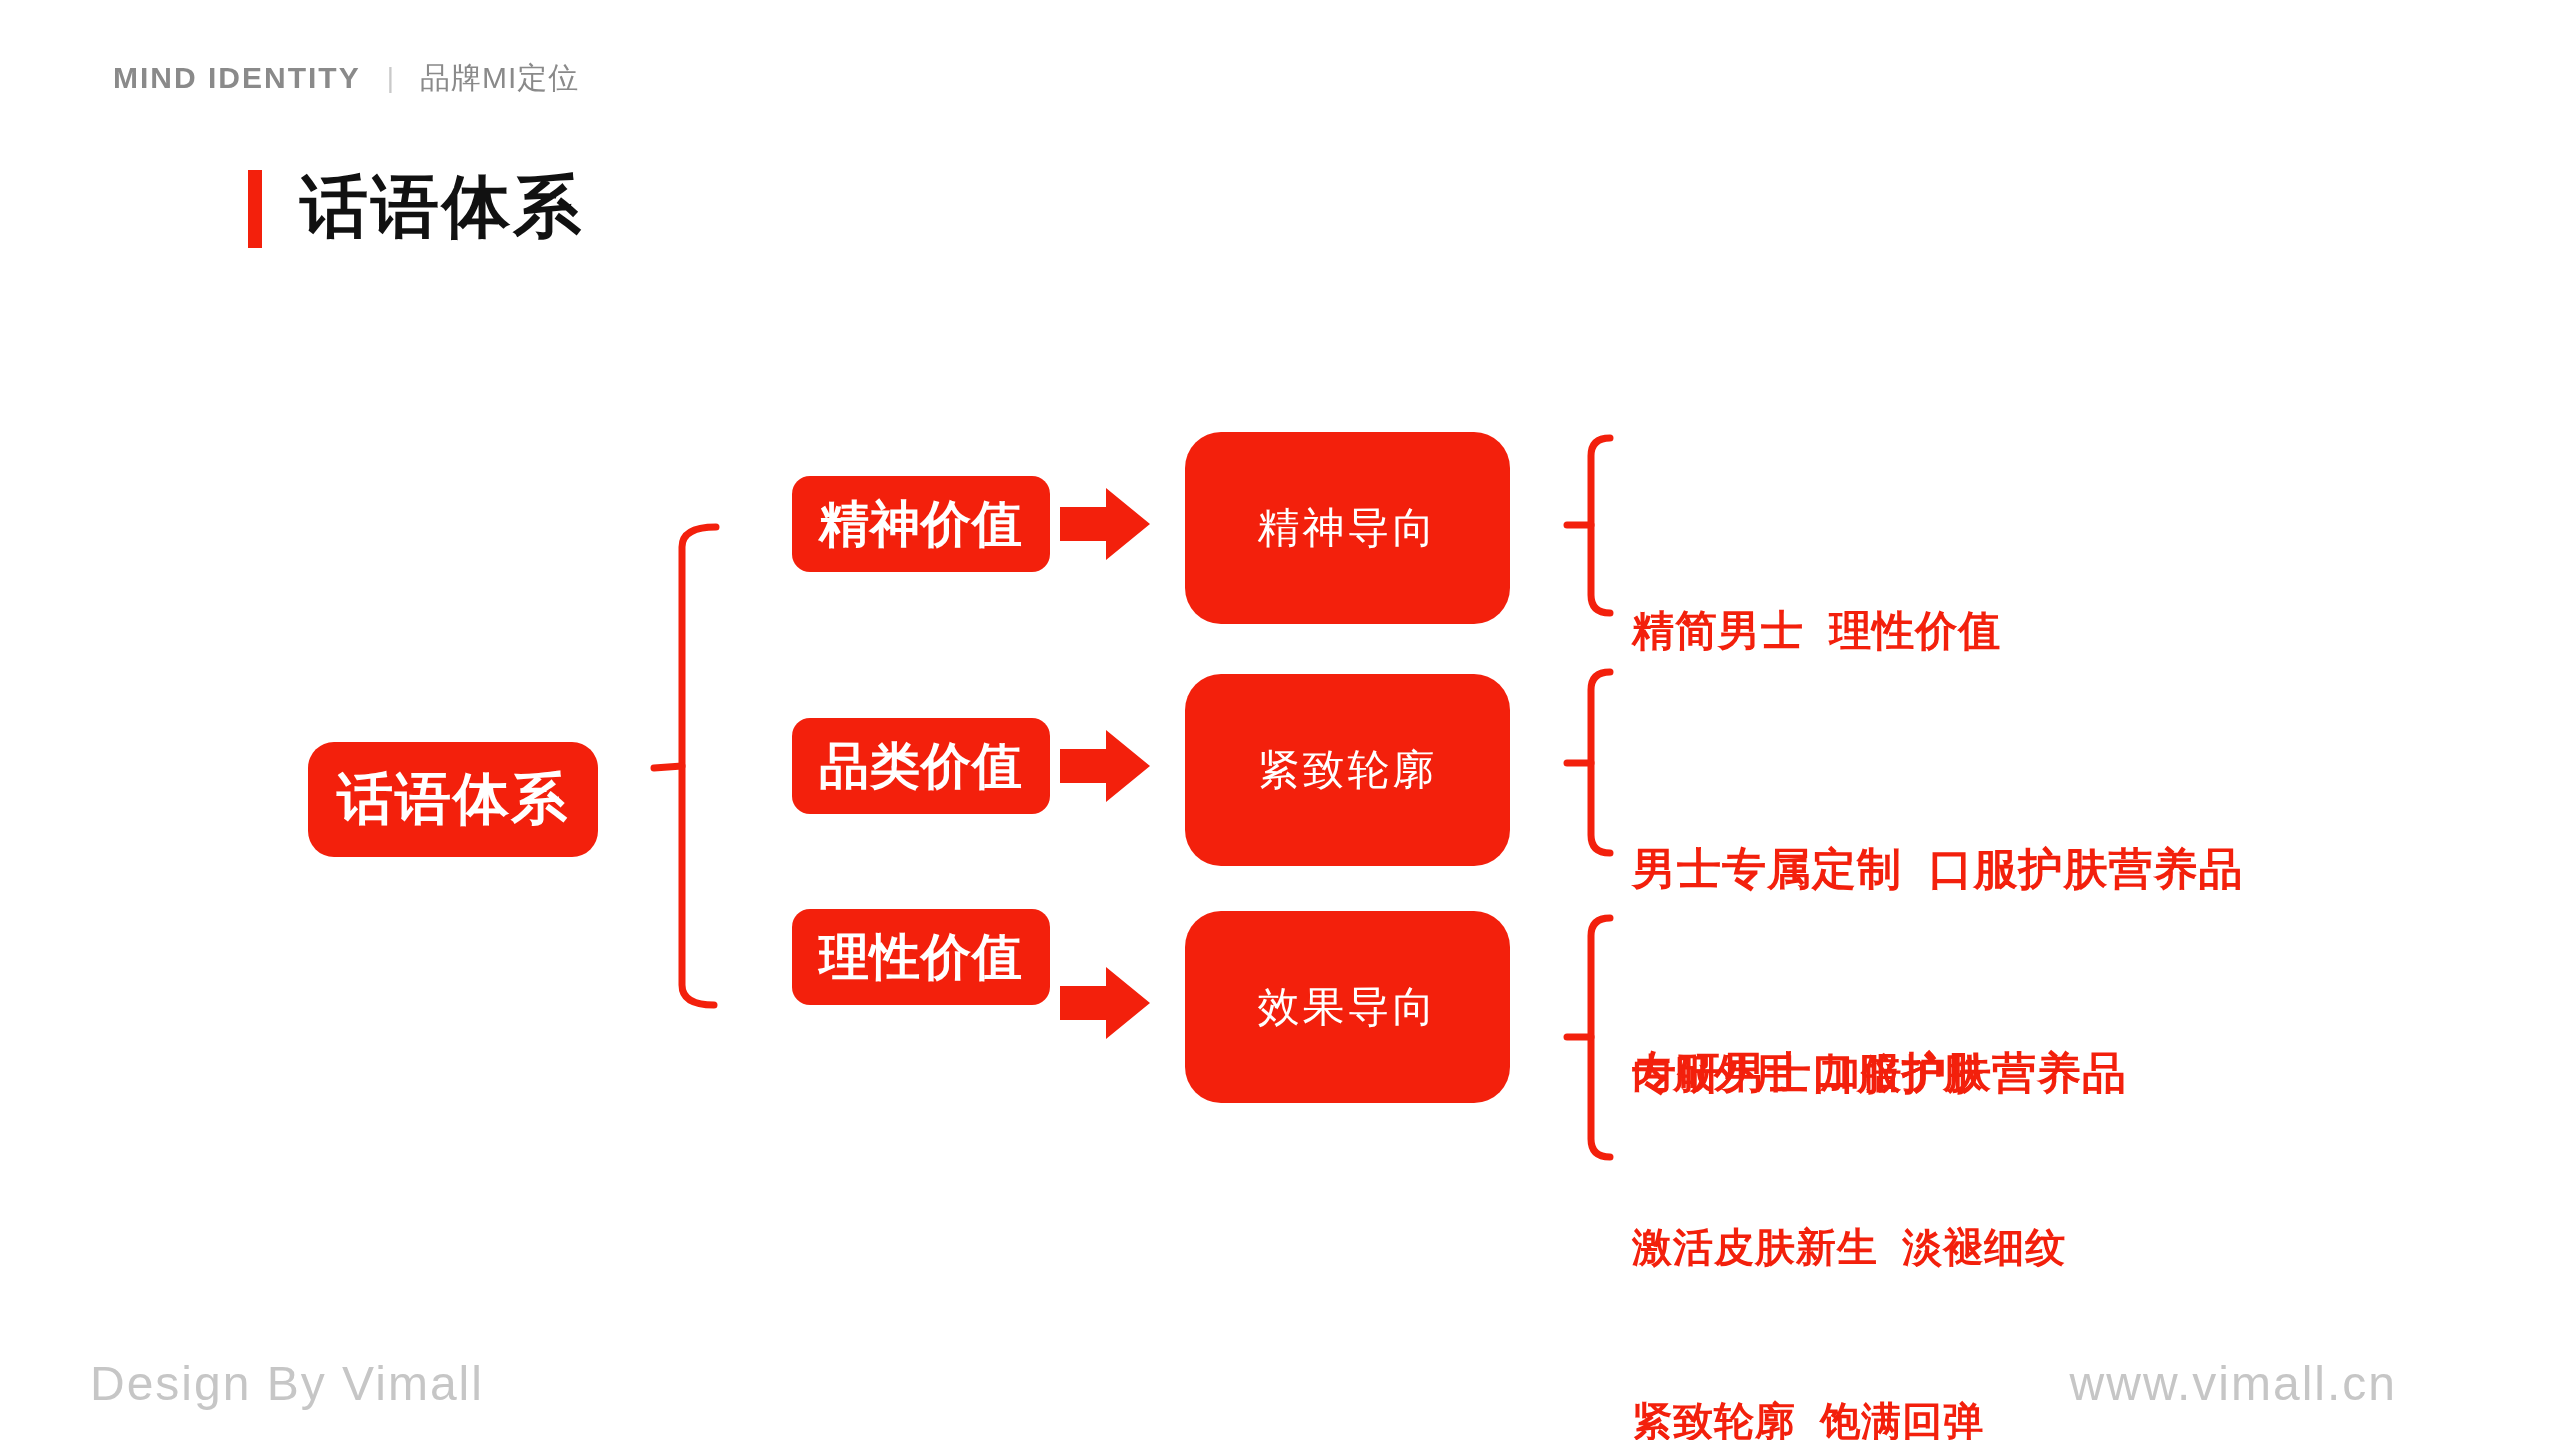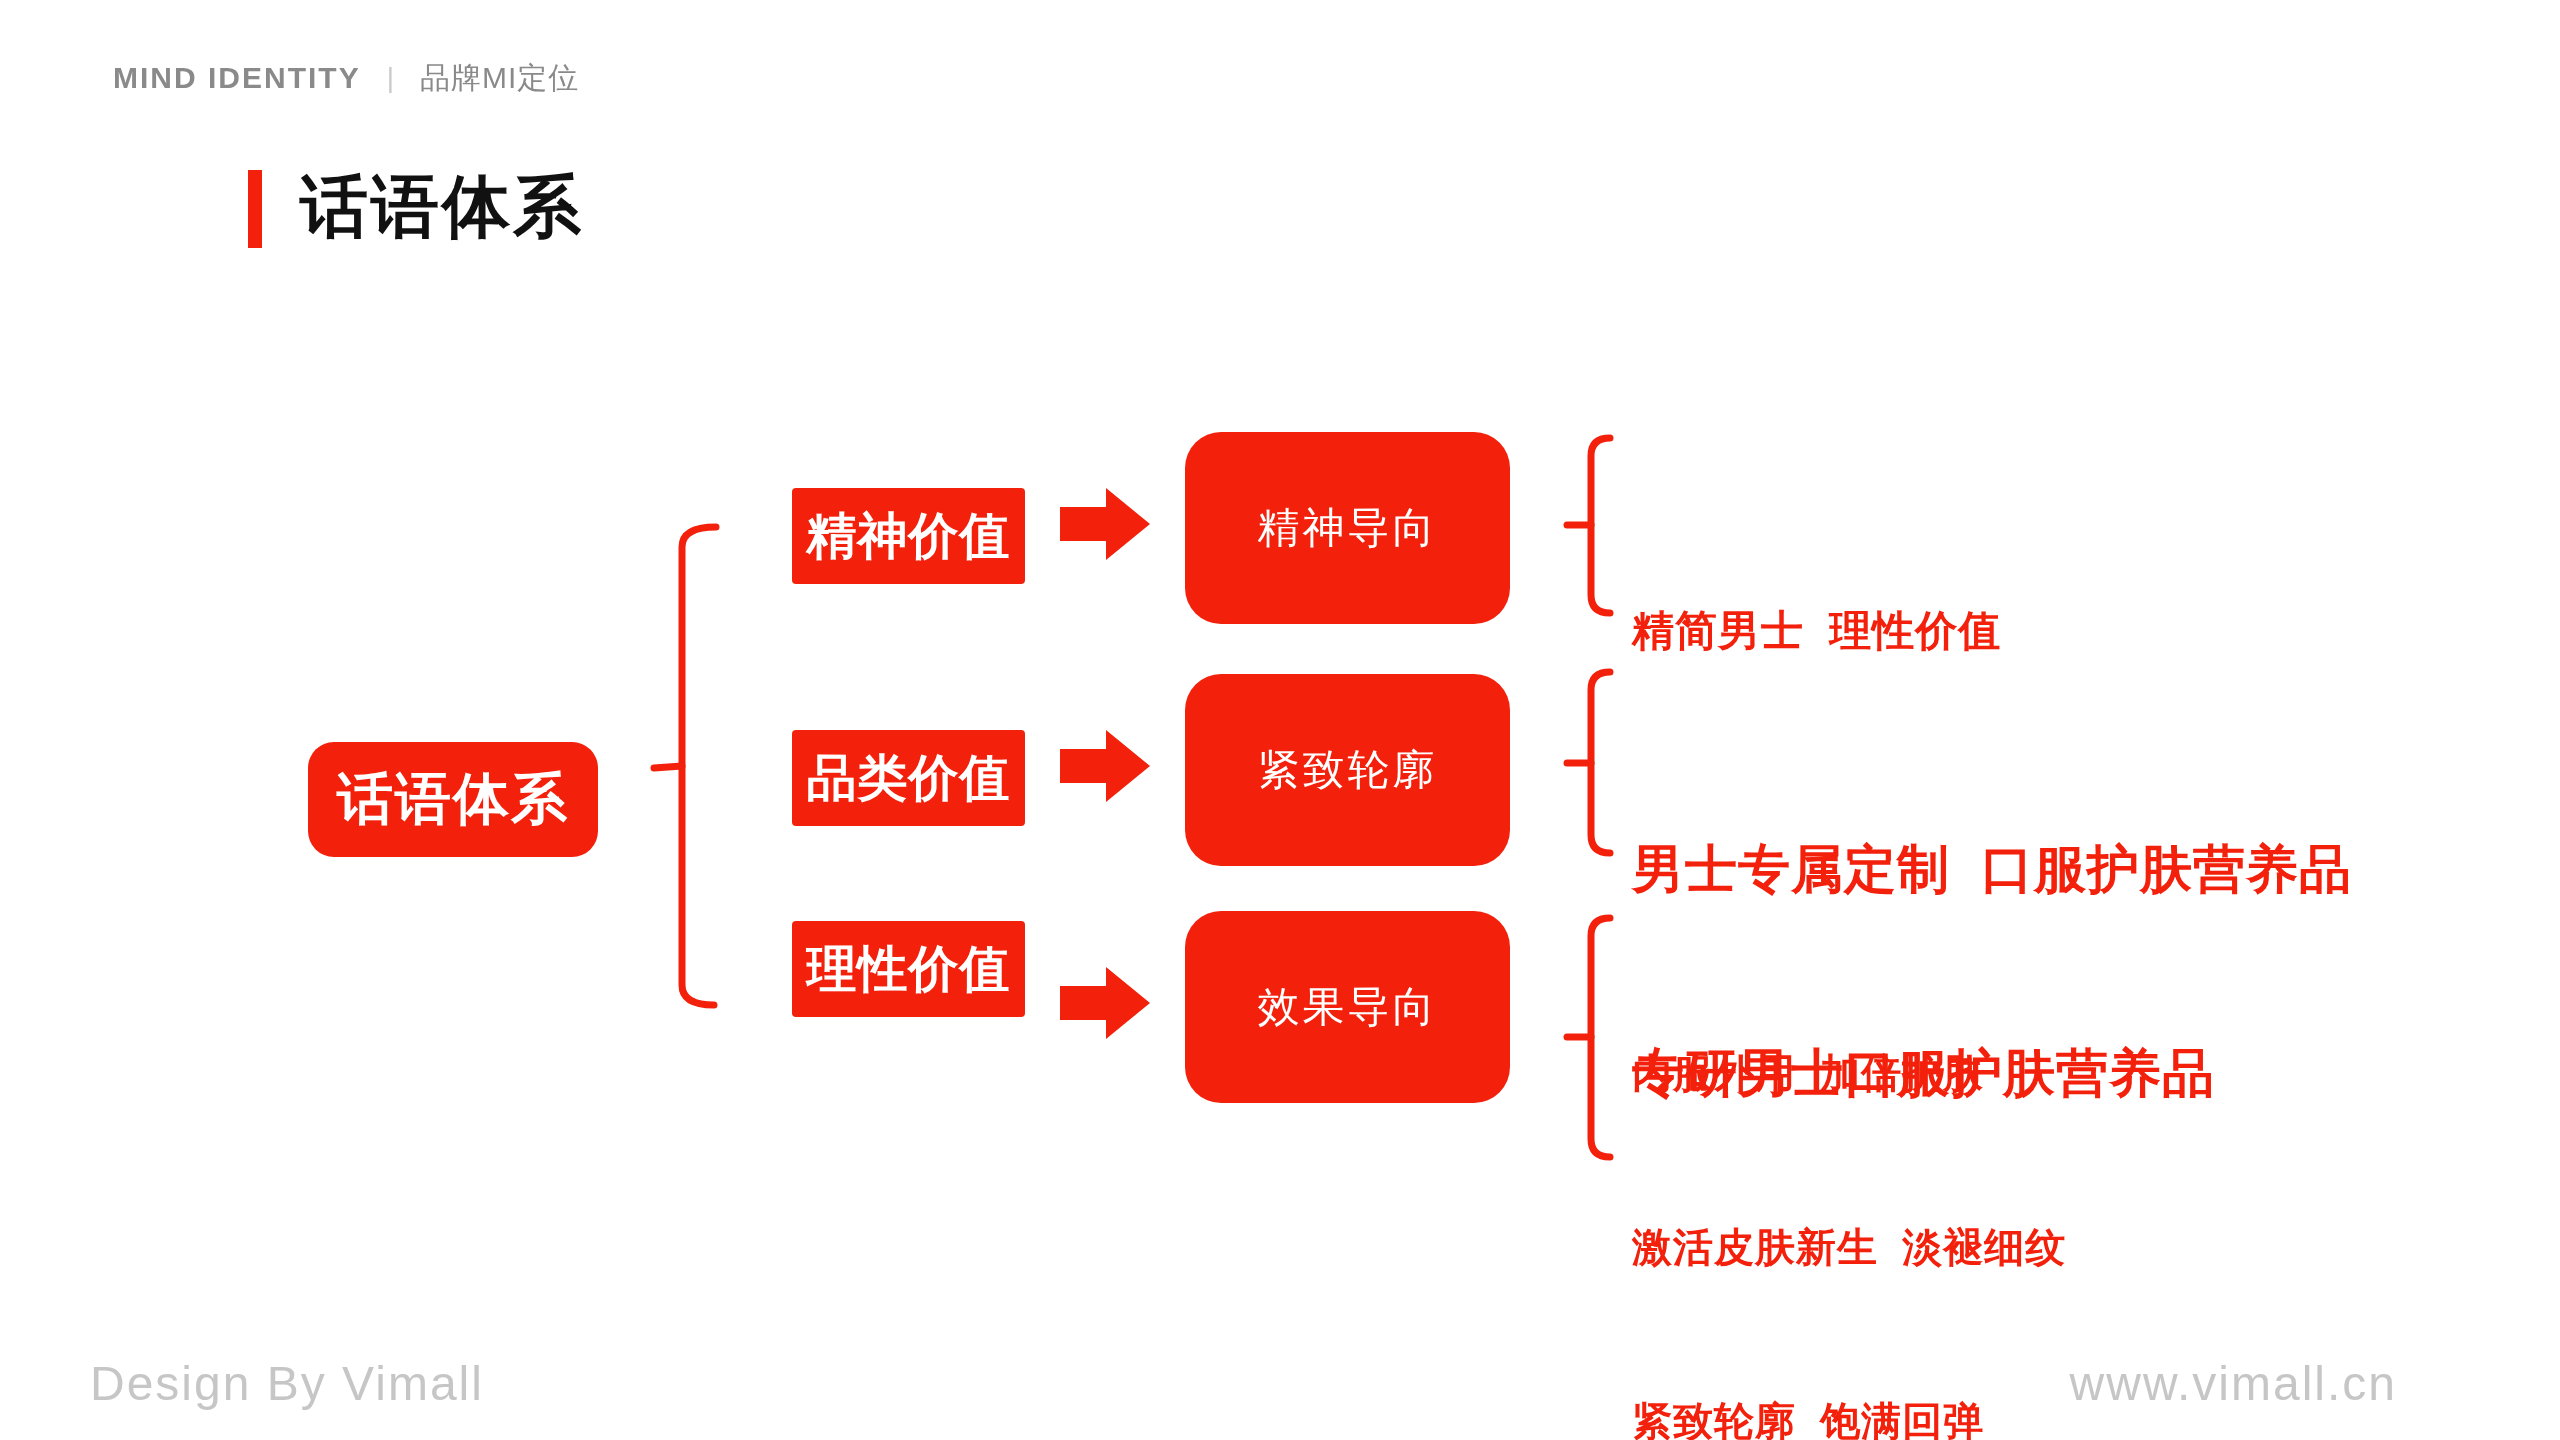--- a/index.html
+++ b/index.html
@@ -26,34 +26,34 @@
     color:var(--title-black,#111111);
   }
 
   
   .node{
     position:absolute;display:flex;align-items:center;justify-content:center;
     background:var(--accent-red,#f3200c);color:#ffffff;text-align:center;
   }
   .node.root{left:308px;top:742px;width:290px;height:115px;border-radius:26px;
     font-size:56px;font-weight:800;letter-spacing:2px;}
-  .node.value{left:792px;width:233px;height:96px;border-radius:4px;
-    font-size:50px;font-weight:800;letter-spacing:1px;margin-top:12px;}
+  .node.value{left:792px;width:258px;height:96px;border-radius:18px;
+    font-size:50px;font-weight:800;letter-spacing:1px;}
   .node.direction{left:1185px;width:325px;height:192px;border-radius:36px;
     font-size:42px;font-weight:500;letter-spacing:3px;}
 
   
   svg.brace,svg.arrow{position:absolute;display:block;}
   svg .stroke{fill:none;stroke:var(--accent-red,#f3200c);stroke-width:7;stroke-linecap:round;stroke-linejoin:round;}
   svg .fillred{fill:var(--accent-red,#f3200c);}
 
   
   .details{position:absolute;left:1632px;color:var(--accent-red,#f3200c);white-space:pre;}
   .details.d1{top:501px;font-size:42px;line-height:52px;font-weight:700;letter-spacing:1px;}
-  .details.d2{top:699px;font-size:52px;line-height:68px;font-weight:600;letter-spacing:1px;}
+  .details.d2{top:699px;font-size:44px;line-height:68px;font-weight:600;letter-spacing:1px;}
   .details.d3{top:928px;font-size:40px;line-height:58px;font-weight:600;letter-spacing:1px;}
 
   
   .footer-left,.footer-right{
     position:absolute;top:1360px;font-size:48px;line-height:48px;
     color:var(--footer-gray,#c6c6c6);letter-spacing:2px;
   }
   .footer-left{left:90px;}
   .footer-right{right:163px;}
 </style>

